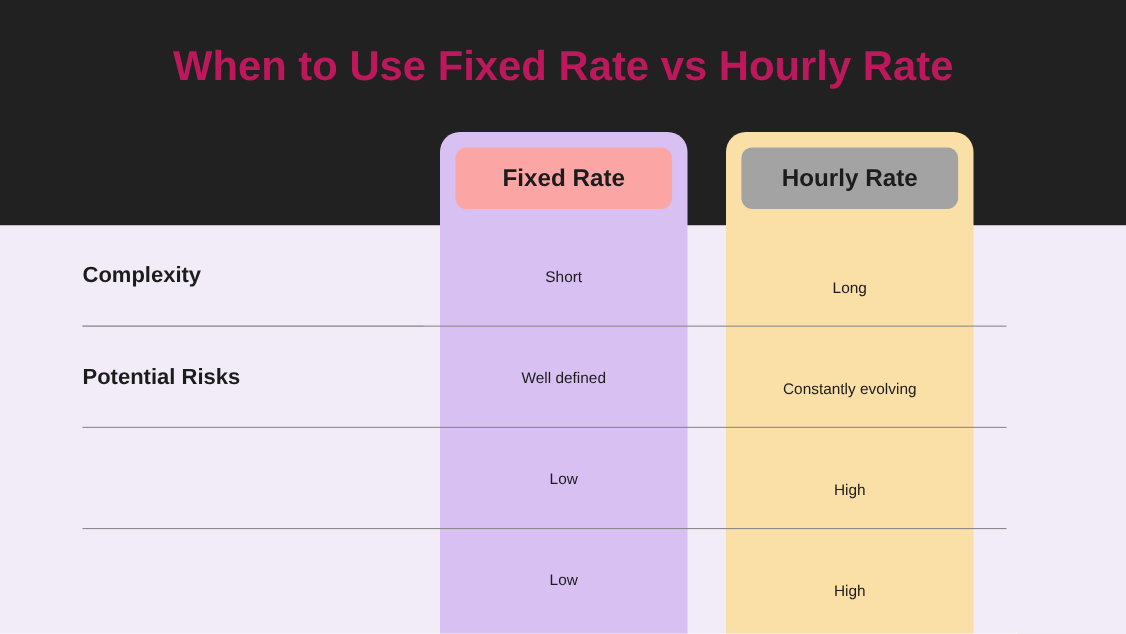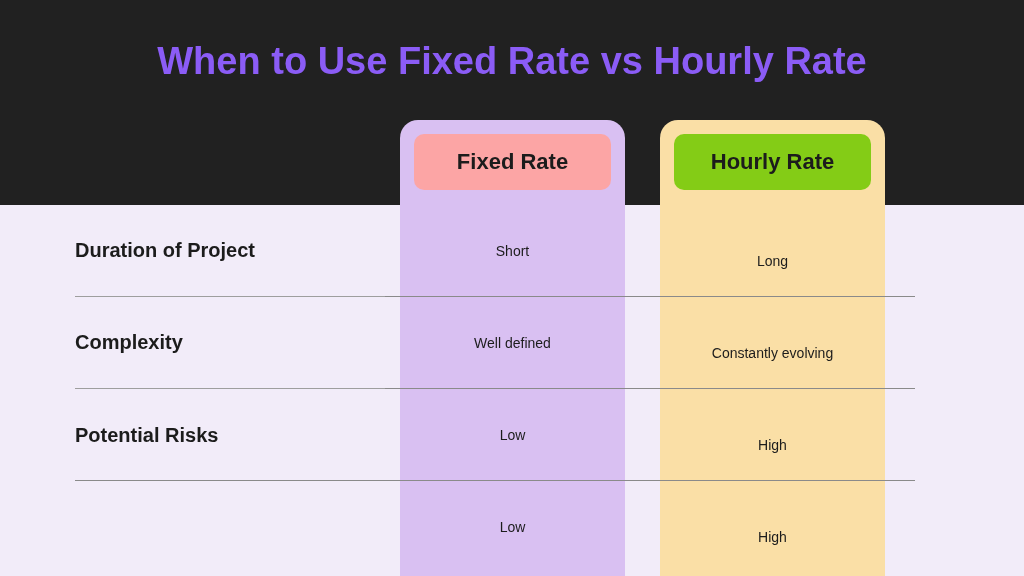--- a/index.html
+++ b/index.html
@@ -31,21 +31,21 @@
       height: 371px;
       background: #f2ecf9;
       z-index: 1;
     }
     .title {
       position: absolute;
       top: 40px;
       left: 0;
       width: 100%;
       text-align: center;
-      color: #8b5cf6;
+      color: #be185d;
       font-size: 38px;
       font-weight: 800;
       z-index: 2;
     }
     .column-fixed {
       position: absolute;
       top: 120px;
       left: 400px;
       width: 225px;
       height: 470px;
@@ -71,21 +71,21 @@
       align-items: center;
       justify-content: center;
       font-size: 22px;
       font-weight: 800;
     }
     .col-header-fixed {
       background: #fca5a5;
       color: #1c1c1c;
     }
     .col-header-hourly {
-      background: #84cc16;
+      background: #a3a3a3;
       color: #1c1c1c;
     }
     .labels-col {
       position: absolute;
       top: 205px;
       left: 75px;
       width: 310px;
       z-index: 3;
     }
     .row-label {
@@ -159,21 +159,20 @@
 </div>
 
 <div class="divider-container">
   <div class="divider"></div>
   <div class="divider"></div>
   <div class="divider"></div>
   <div class="divider"></div>
 </div>
 
 <div class="labels-col">
-  <div class="row-label">Duration of Project</div>
   <div class="row-label">Complexity</div>
   <div class="row-label">Potential Risks</div>
 </div>
 
 <div class="values-fixed">
   <div class="row-value">Short</div>
   <div class="row-value">Well defined</div>
   <div class="row-value">Low</div>
   <div class="row-value">Low</div>
 </div>

